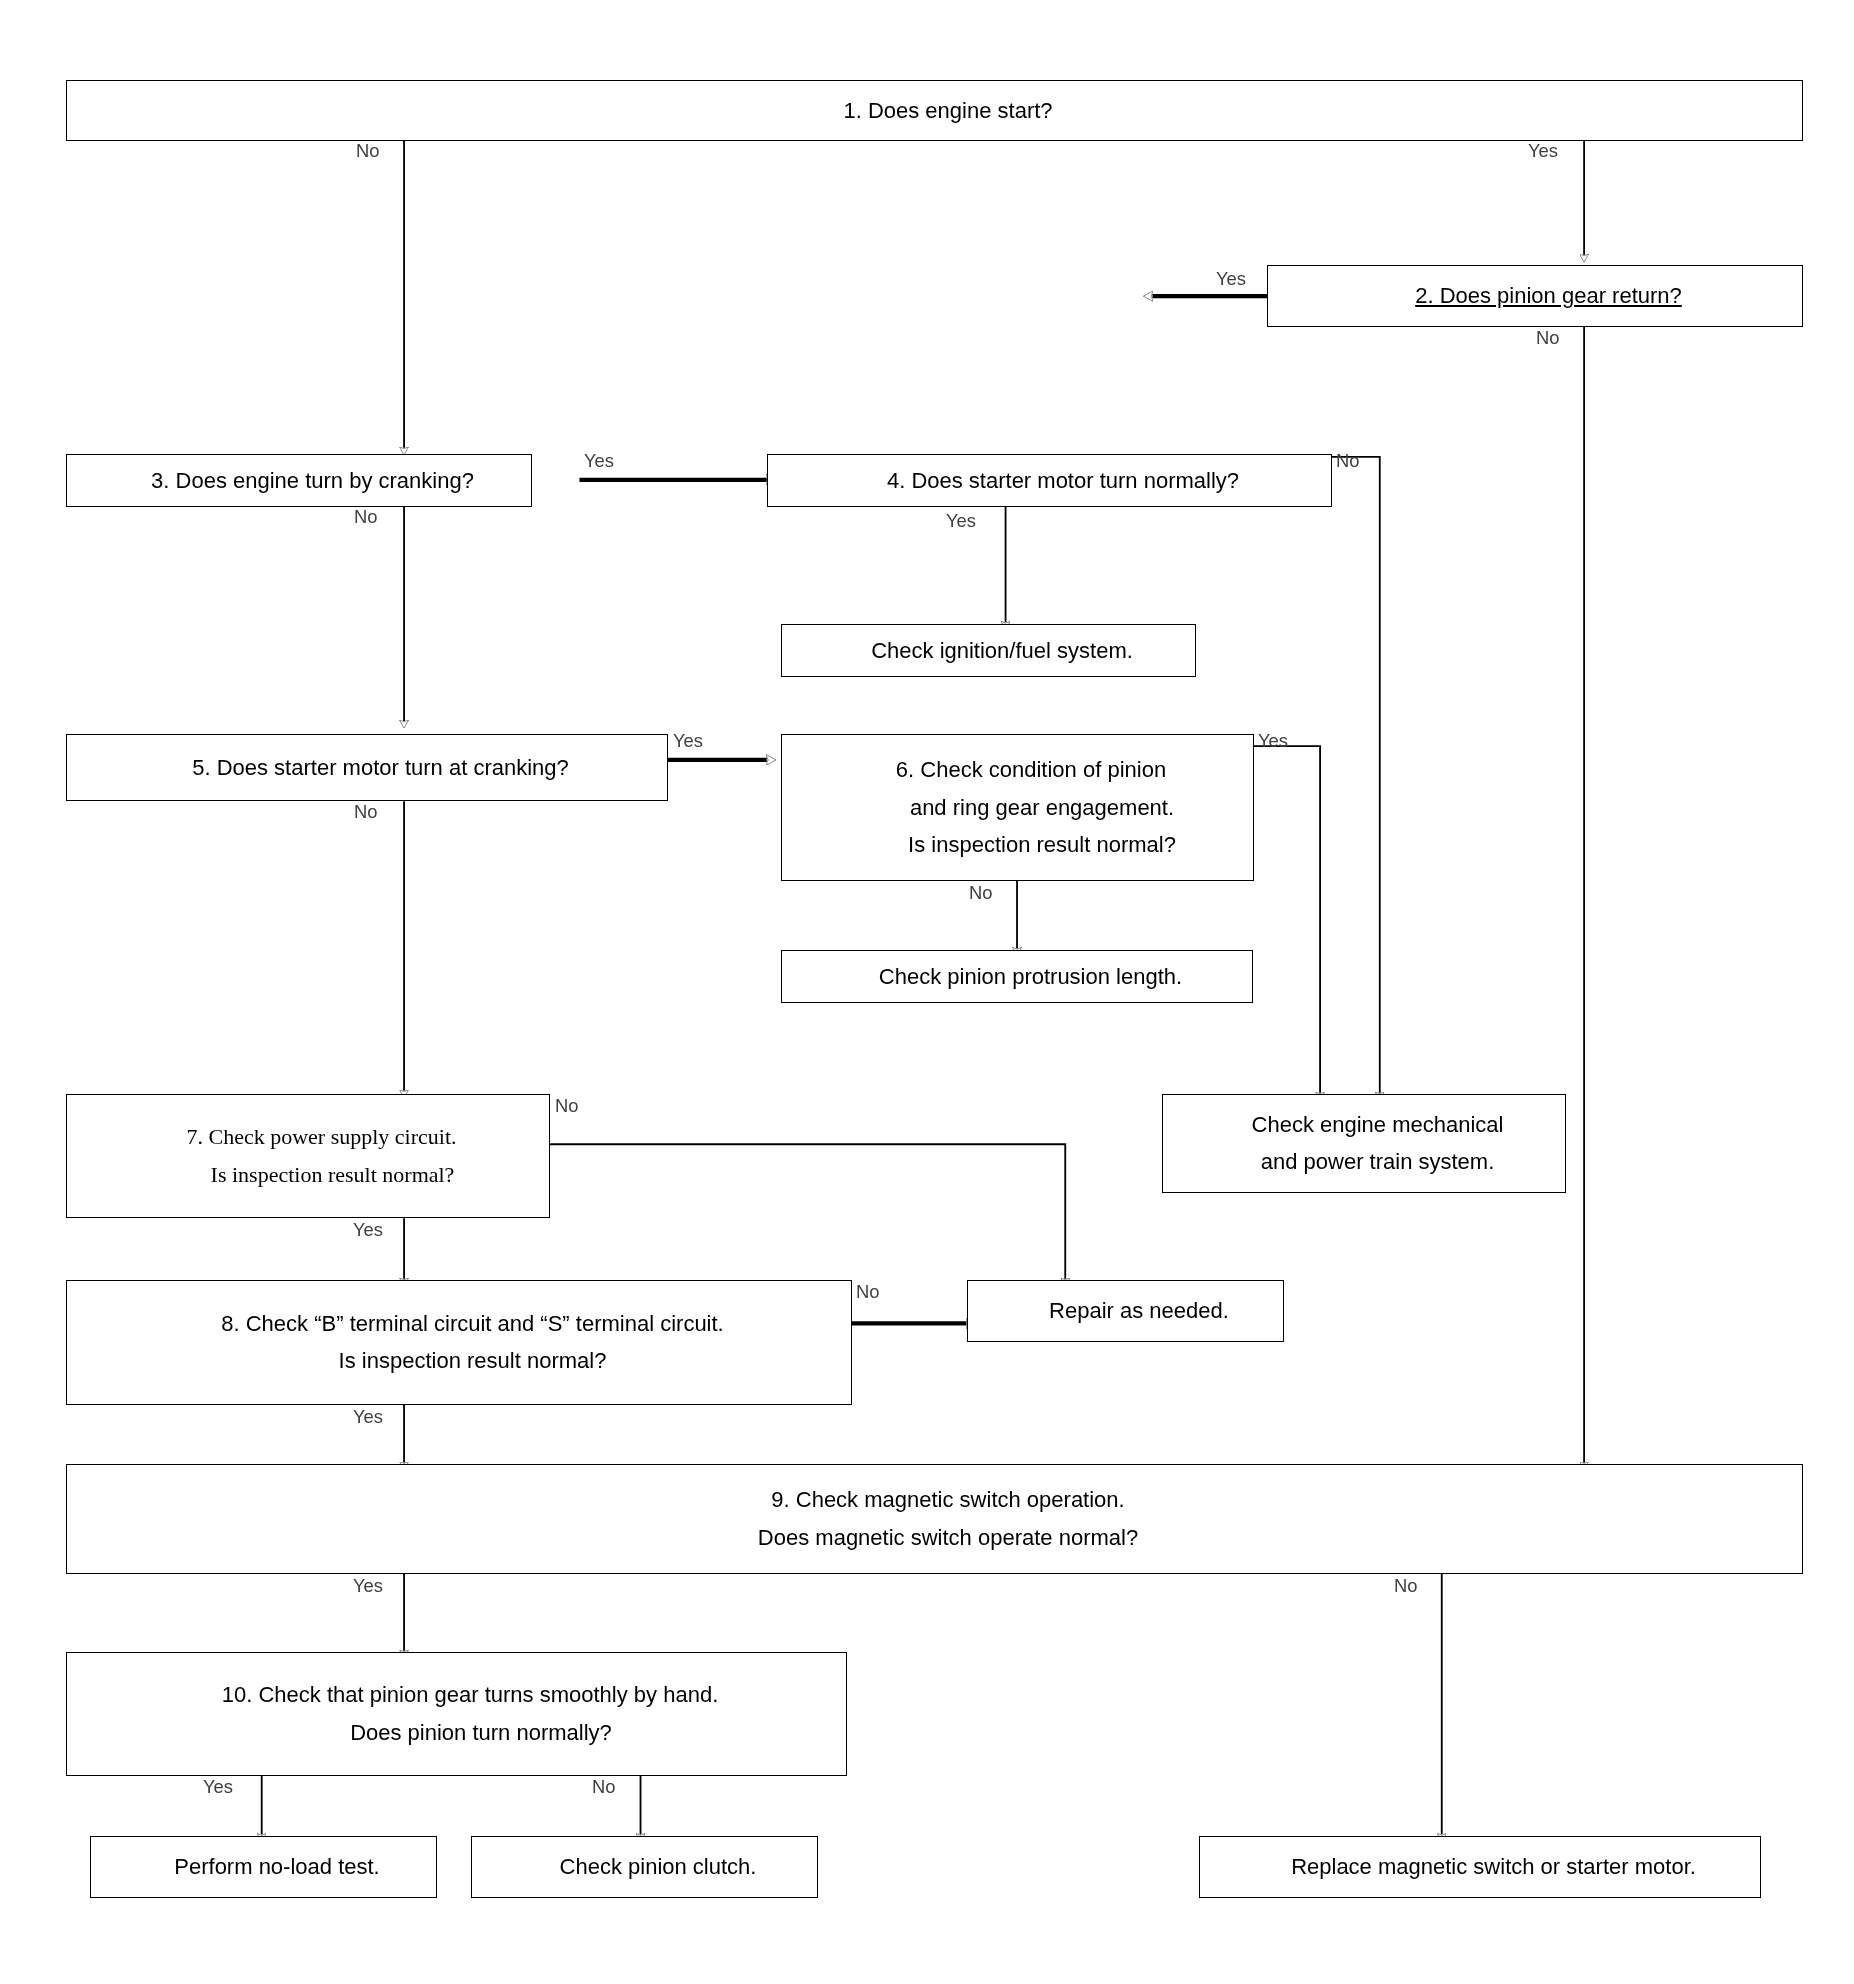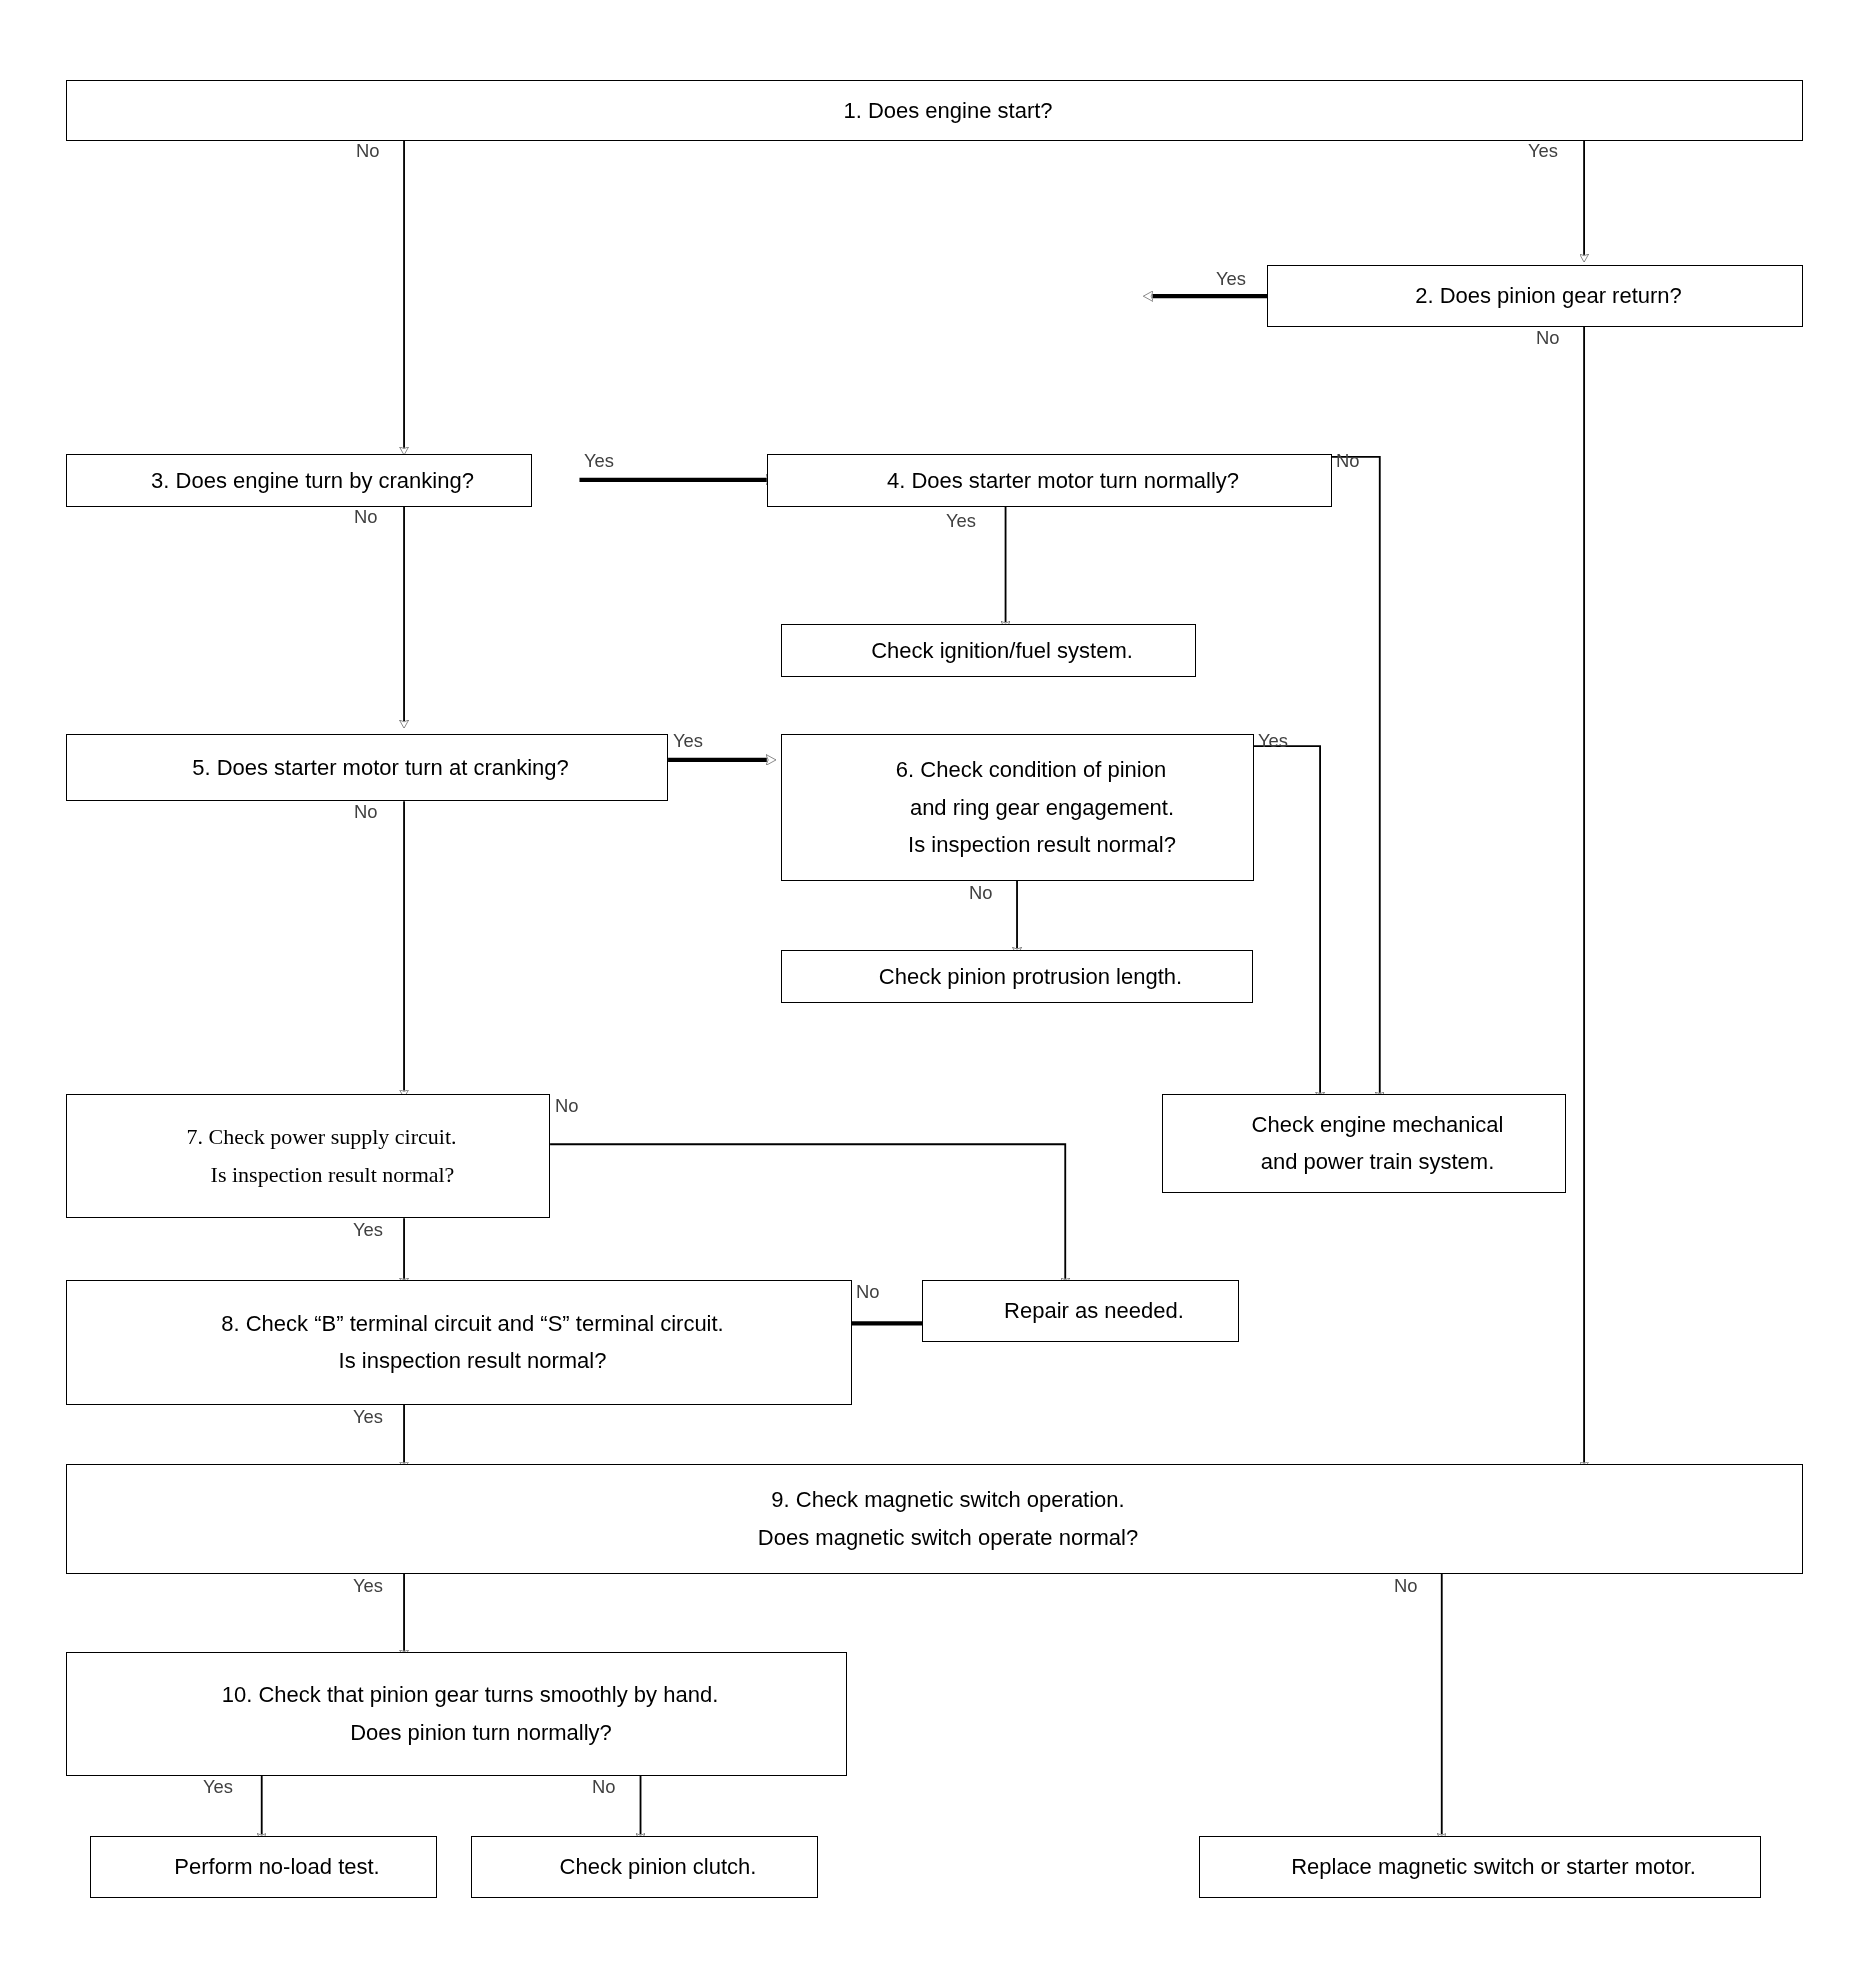--- a/index.html
+++ b/index.html
@@ -117,21 +117,21 @@
 
     <path d="M570,3865 L570,3995" stroke-width="4" marker-end="url(#ah)"></path>
 
     <path d="M1395,3865 L1395,3995" stroke-width="4" marker-end="url(#ah)"></path>
   </svg>
 
   <div class="node" style="left:66px; top:80px; width:1737px; height:61px;">
     <span class="line">1. Does engine start?</span>
   </div>
 
-  <div class="node" style="left:1267px; top:265px; width:536px; height:62px;">
+  <div class="node" style="left:1267px; top:265px; width:536px; height:62px;text-decoration:underline;">
     <span class="line">2. Does pinion gear return?</span>
   </div>
 
 
   <div class="node" style="left:66px; top:454px; width:466px; height:53px;">
     <span class="line">3. Does engine turn by cranking?</span>
   </div>
 
   <div class="node" style="left:767px; top:454px; width:565px; height:53px;">
     <span class="line">4. Does starter motor turn normally?</span>
@@ -163,21 +163,21 @@
   <div class="node indent" style="left:66px; top:1094px; width:484px; height:124px;font-family:Liberation Serif, serif;">
     <span class="line">7. Check power supply circuit.</span>
     <span class="line">Is inspection result normal?</span>
   </div>
 
   <div class="node" style="left:66px; top:1280px; width:786px; height:125px;">
     <span class="line">8. Check “B” terminal circuit and “S” terminal circuit.</span>
     <span class="line">Is inspection result normal?</span>
   </div>
 
-  <div class="node" style="left:922px; top:1280px; width:317px; height:62px;">
+  <div class="node" style="left:967px; top:1280px; width:317px; height:62px;">
     <span class="line">Repair as needed.</span>
   </div>
 
   <div class="node" style="left:66px; top:1464px; width:1737px; height:110px;">
     <span class="line">9. Check magnetic switch operation.</span>
     <span class="line">Does magnetic switch operate normal?</span>
   </div>
 
   <div class="node indent" style="left:66px; top:1652px; width:781px; height:124px;">
     <span class="line">10. Check that pinion gear turns smoothly by hand.</span>

